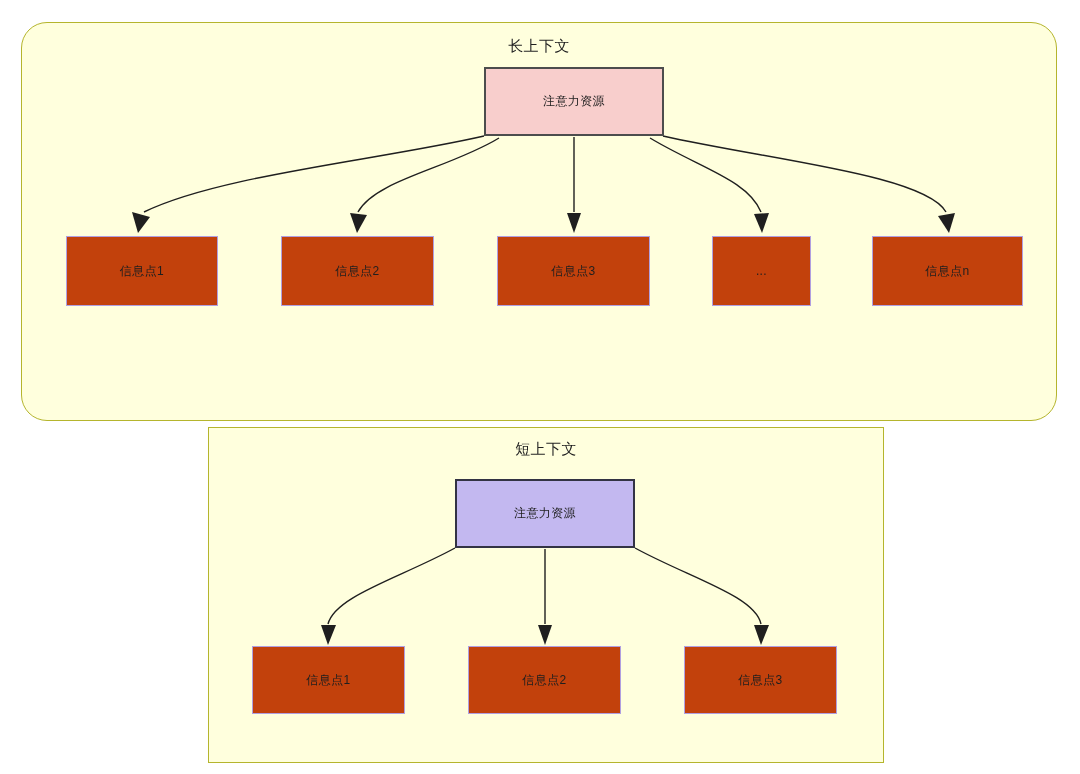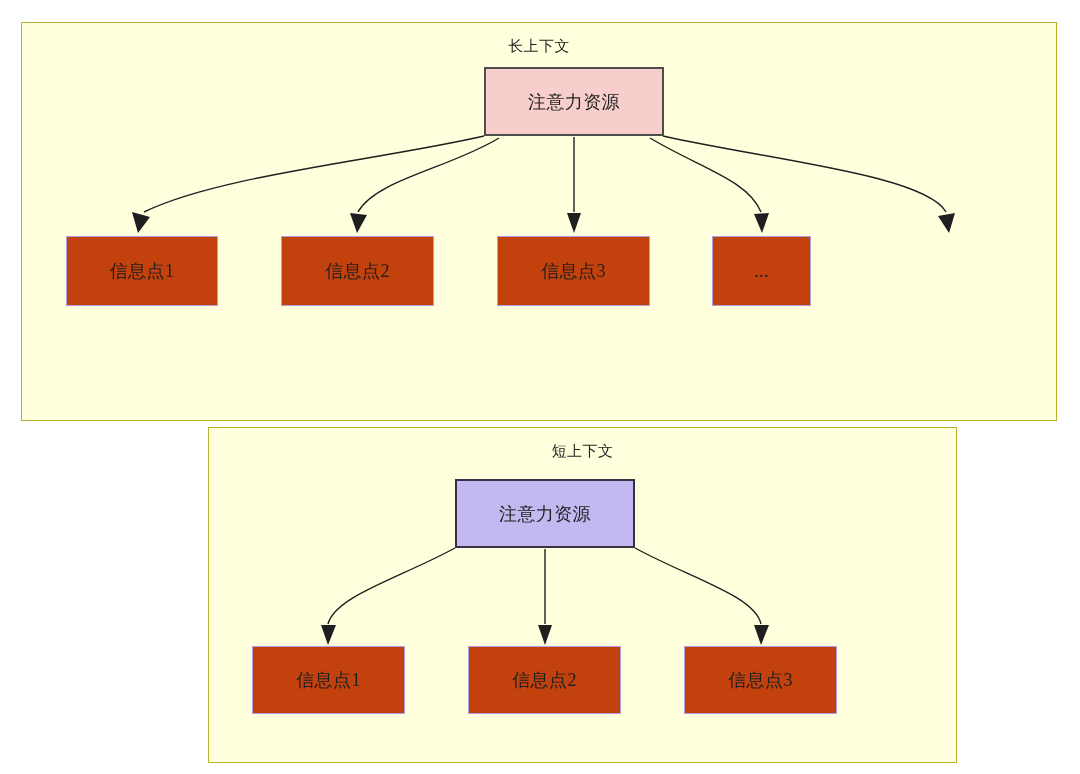--- a/index.html
+++ b/index.html
@@ -19,46 +19,45 @@
     left: 0; top: 0;
     width: 1080px;
     height: 774px;
   }
   .panel {
     position: absolute;
     background: #ffffdd;
     border: 1.5px solid #b5b52d;
     box-sizing: border-box;
   }
-  #panel-long  { left: 21px;  top: 22px;  width: 1036px; height: 399px; }
-  #panel-short { left: 208px; top: 427px; width: 749px;  height: 336px; }
+  #panel-long  { left: 21px;  top: 22px;  width: 1036px; height: 399px; border-radius: 26px; }
+  #panel-short { left: 208px; top: 427px; width: 676px;  height: 336px; font-family: Liberation Mono, monospace; }
 
   .panel-title {
     position: absolute;
     left: 0;
     right: 0;
     text-align: center;
     font-size: 15px;
     color: #1f1f1f;
     letter-spacing: 0.4px;
     line-height: 1;
   }
   #panel-long .panel-title  { top: 15px; }
   #panel-short .panel-title { top: 15px; }
 
   .node {
     position: absolute;
     box-sizing: border-box;
     display: flex;
     align-items: center;
     justify-content: center;
-    font-size: 18px;
+    font-size: 12px;
     color: #1f1f1f;
     letter-spacing: 0.4px;
-    font-family: Liberation Serif, serif;
   }
   .node-attention-long {
     background: #f8cecc;
     border: 2.5px solid #4d4d4d;
   }
   .node-attention-short {
     background: #c3b8f0;
     border: 2.5px solid #333344;
   }
   .node-info {
@@ -156,20 +155,23 @@
   </div>
   <div class="node node-info" id="n1-info2">
     <span>信息点2</span>
   </div>
   <div class="node node-info" id="n1-info3">
     <span>信息点3</span>
   </div>
   <div class="node node-info" id="n1-info4">
     <span>...</span>
   </div>
+  <div class="node node-info" id="n1-info5">
+    <span>信息点n</span>
+  </div>
 
   <div class="node node-attention-short" id="n2-attention">
     <span>注意力资源</span>
   </div>
 
   <div class="node node-info" id="n2-info1">
     <span>信息点1</span>
   </div>
   <div class="node node-info" id="n2-info2">
     <span>信息点2</span>

